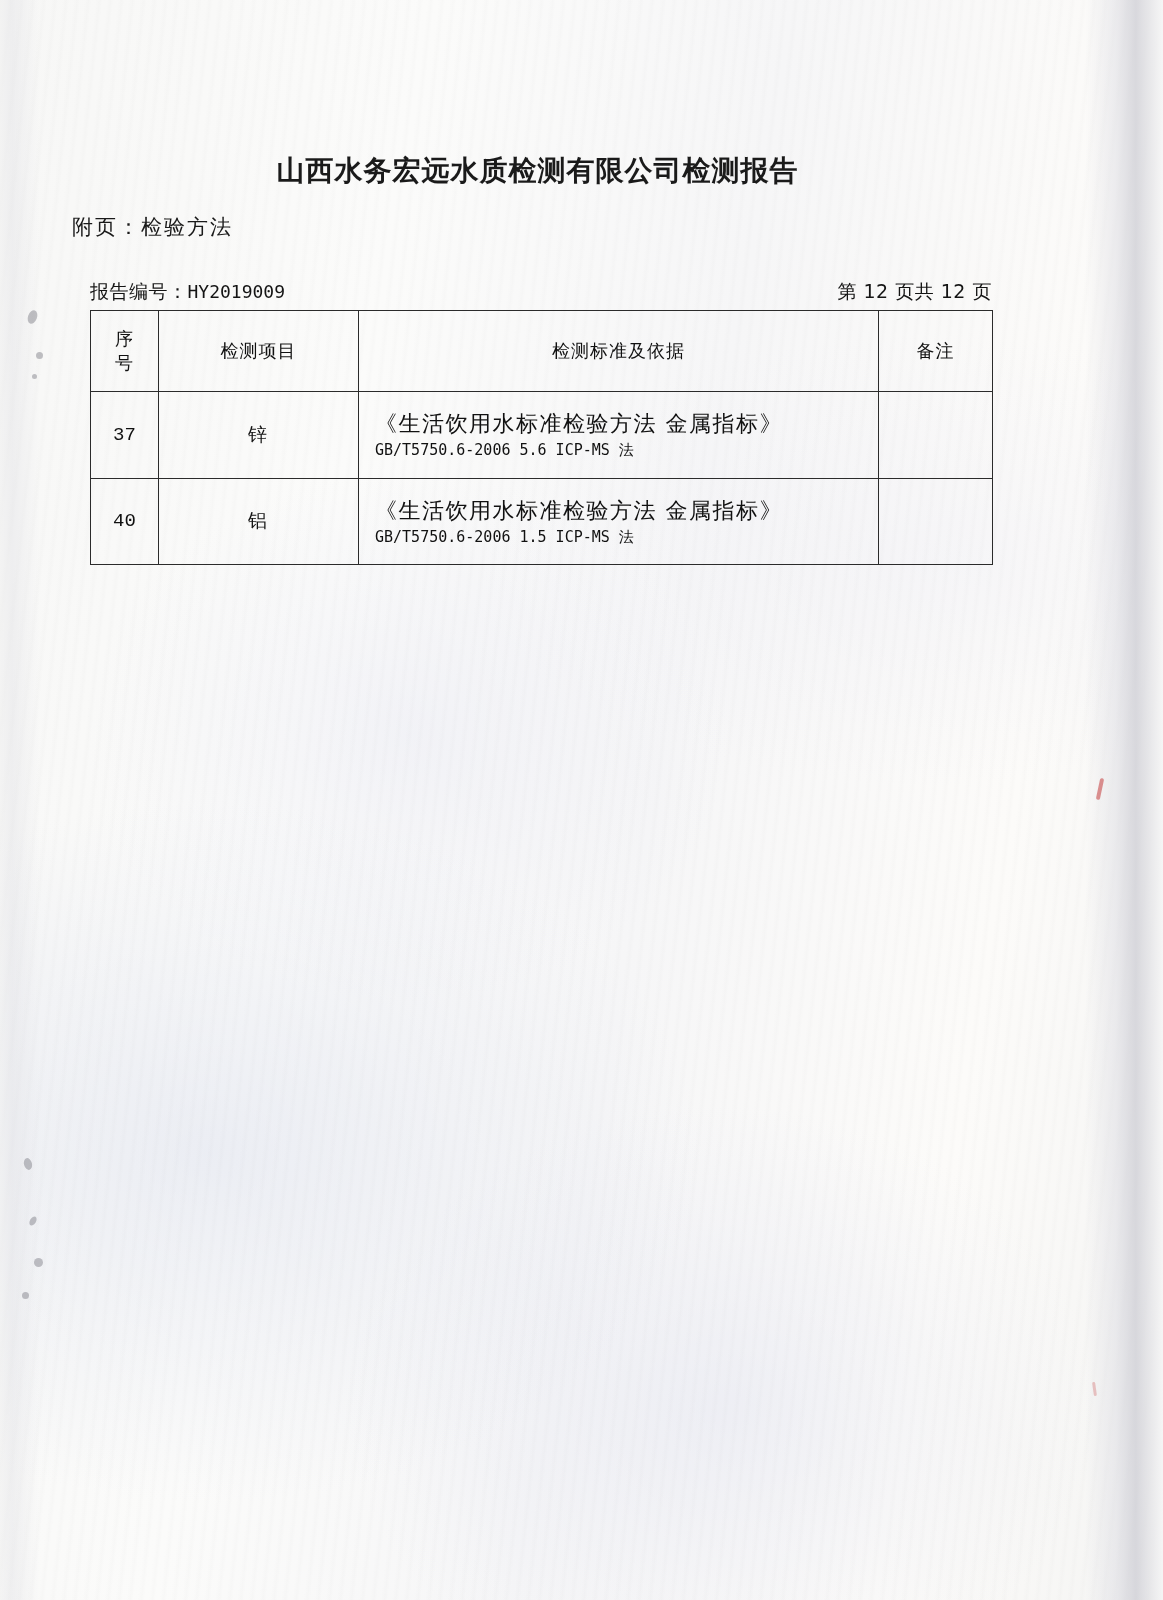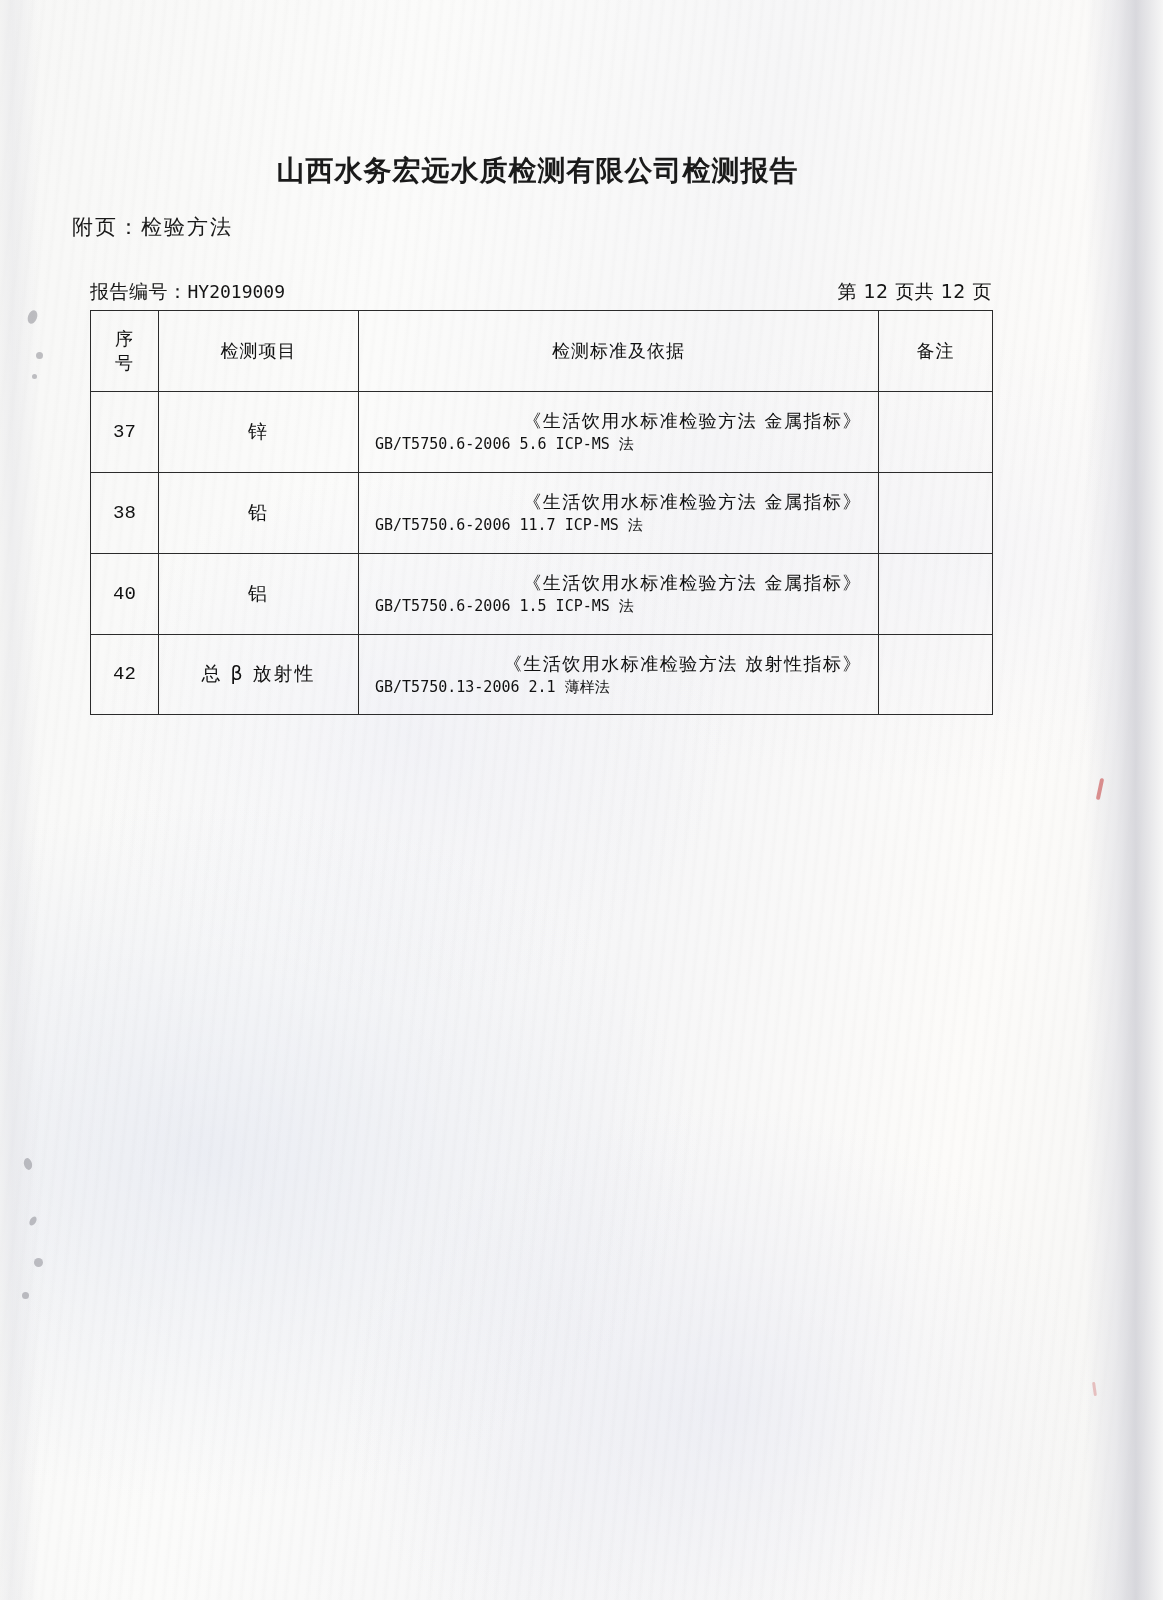--- a/index.html
+++ b/index.html
@@ -142,24 +142,23 @@
   td.cell-item {
     text-align: center;
     font-size: 19px;
     letter-spacing: 2px;
   }
   td.cell-std {
     padding: 5px 8px 6px 10px;
     line-height: 1.45;
   }
   .std-line1 {
-    font-size: 18px;
+    font-size: 22px;
     letter-spacing: 1.5px;
     white-space: nowrap;
-    text-align: right;
   }
   .std-line2 {
     font-size: 15px;
     font-family: "DejaVu Sans Mono", "Liberation Mono", monospace;
     letter-spacing: 0px;
     white-space: nowrap;
   }
   td.cell-note { }
   tbody tr { height: 58px; }
 </style>
@@ -212,42 +211,24 @@
       <tr>
         <td class="cell-no">37</td>
         <td class="cell-item">锌</td>
         <td class="cell-std">
           <div class="std-line1">《生活饮用水标准检验方法  金属指标》</div>
           <div class="std-line2">GB/T5750.6-2006  5.6 ICP-MS 法</div>
         </td>
         <td class="cell-note"></td>
       </tr>
       <tr>
-        <td class="cell-no">38</td>
-        <td class="cell-item">铅</td>
-        <td class="cell-std">
-          <div class="std-line1">《生活饮用水标准检验方法  金属指标》</div>
-          <div class="std-line2">GB/T5750.6-2006  11.7 ICP-MS 法</div>
-        </td>
-        <td class="cell-note"></td>
-      </tr>
-      <tr>
         <td class="cell-no">40</td>
         <td class="cell-item">铝</td>
         <td class="cell-std">
           <div class="std-line1">《生活饮用水标准检验方法  金属指标》</div>
           <div class="std-line2">GB/T5750.6-2006  1.5 ICP-MS 法</div>
         </td>
         <td class="cell-note"></td>
       </tr>
-      <tr>
-        <td class="cell-no">42</td>
-        <td class="cell-item">总 β 放射性</td>
-        <td class="cell-std">
-          <div class="std-line1">《生活饮用水标准检验方法  放射性指标》</div>
-          <div class="std-line2">GB/T5750.13-2006 2.1 薄样法</div>
-        </td>
-        <td class="cell-note"></td>
-      </tr>
     </tbody>
   </table>
 
 </div>
 
 </body></html>

